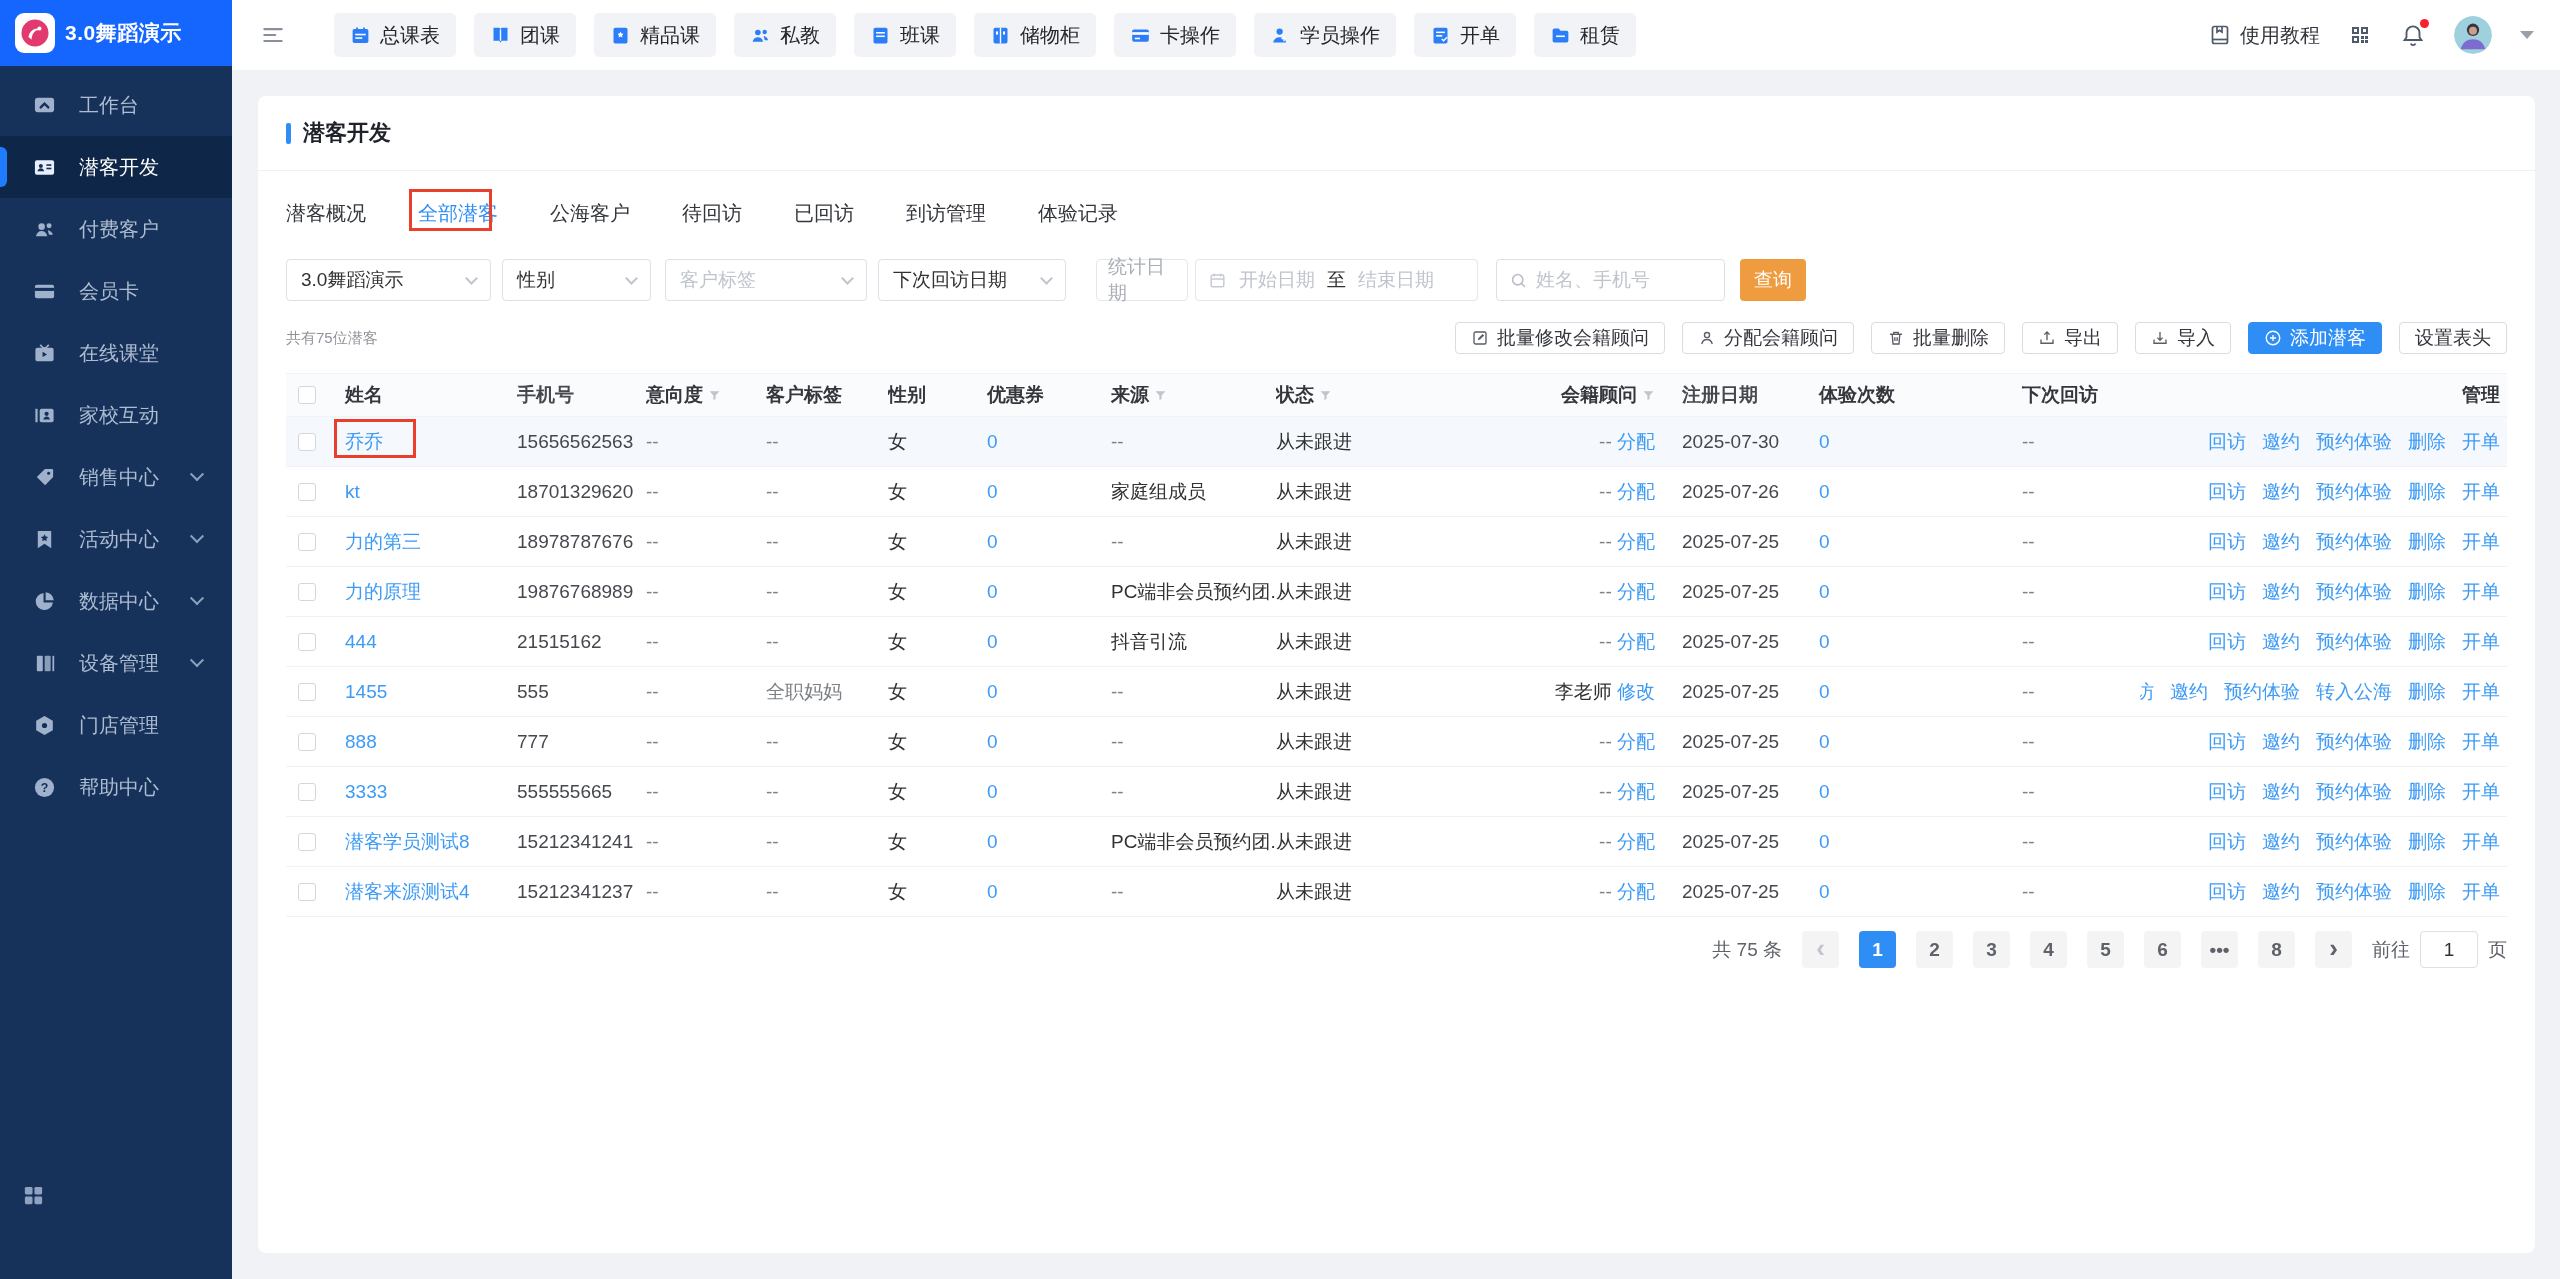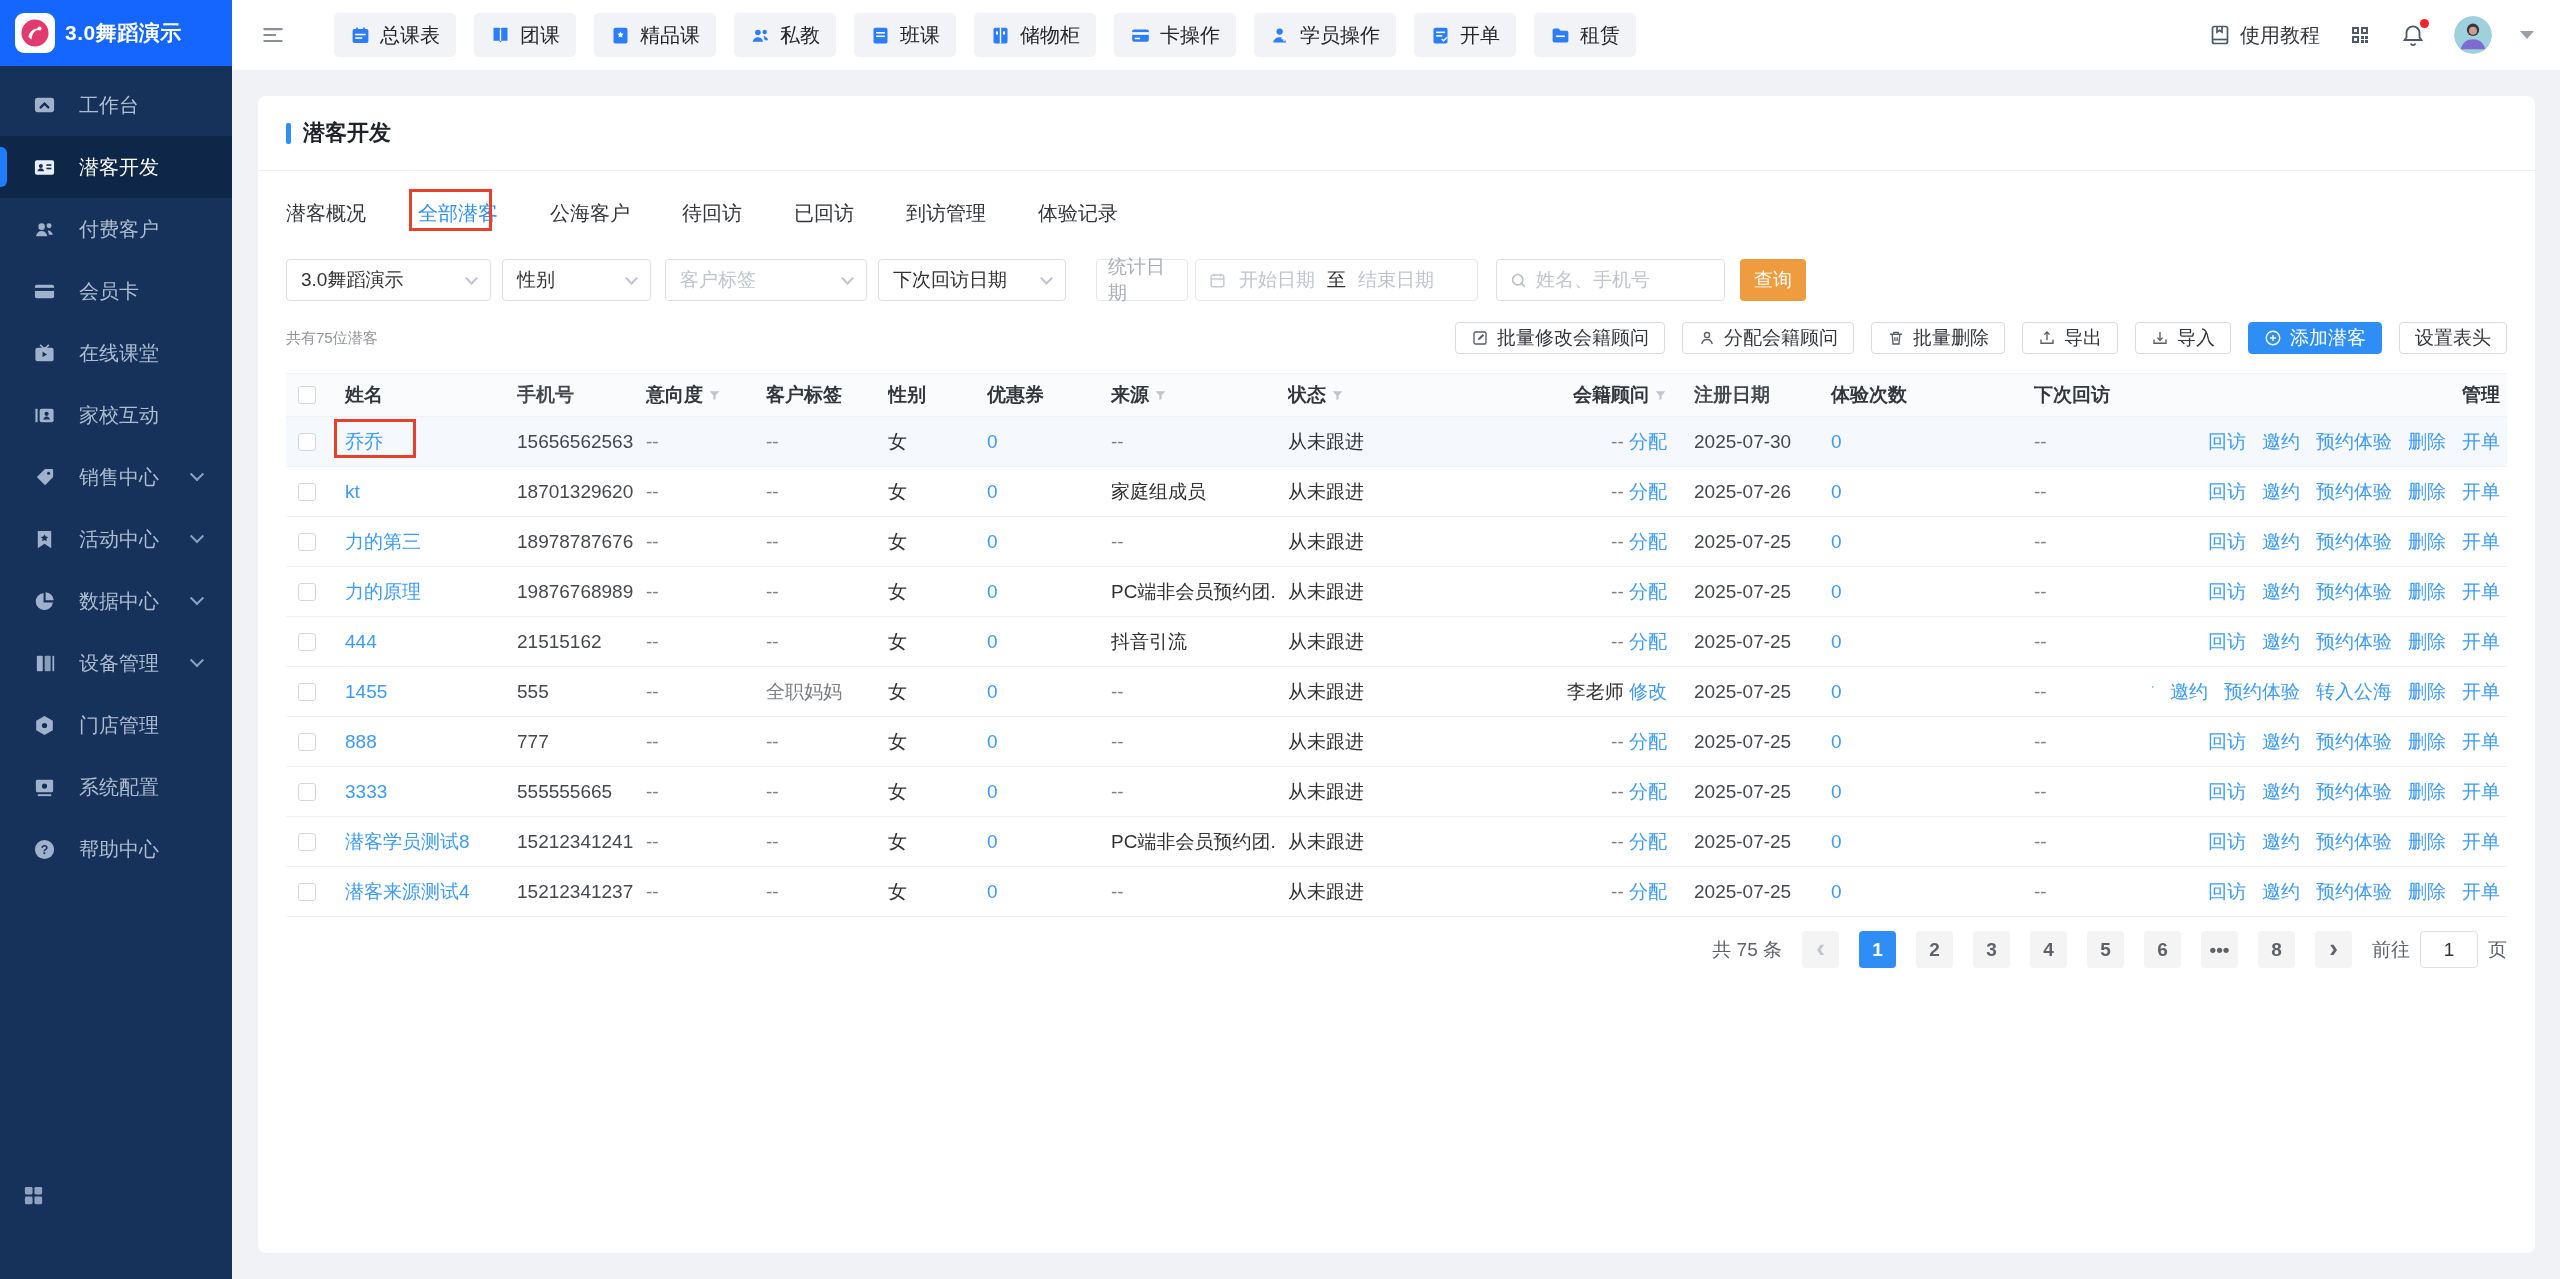--- a/index.html
+++ b/index.html
@@ -86,21 +86,21 @@
 
   
   .table{margin-top:14px; font-size:19px;}
   .tr{display:flex; align-items:center; height:50px; border-bottom:1px solid #f0f2f5;}
   .tr.head{height:44px; font-weight:bold; color:#33363c; background:#fafbfc; border-top:1px solid #f0f2f5;}
   .tr.hl{background:#f5f8fc;}
   .td{display:flex; align-items:center; height:100%; overflow:hidden; white-space:nowrap;}
   .c0{width:40px; padding-left:12px;}
   .c1{width:172px; padding-left:19px; position:relative;}
   .c2{width:148px; padding-left:19px; color:#45484e;}
-  .c3{width:120px;} .c4{width:122px;} .c5{width:99px;} .c6{width:124px;} .c7{width:165px;} .c8{width:164px;margin-left:12px;}
+  .c3{width:120px;} .c4{width:122px;} .c5{width:99px;} .c6{width:124px;} .c7{width:165px;} .c8{width:164px;}
   .c9{width:215px; justify-content:flex-end;}
   .c10{width:145px; padding-left:27px; color:#45484e;}
   .c11{width:160px; padding-left:19px;}
   .c12{width:180px; padding-left:62px;}
   .c13{flex:1; justify-content:flex-end; padding-right:7px; gap:16px;}
   .muted{color:#7d8086;}
   a.lnk{color:var(--link); text-decoration:none; cursor:pointer;}
   .checkbox{width:18px; height:18px; border:1.6px solid #d4d7de; border-radius:3px; background:#fff; display:inline-block; cursor:pointer;}
   .funnel{color:#c0c4cc; margin-left:5px; cursor:pointer;}
   .funnel svg{width:13px; height:13px;}
@@ -242,31 +242,20 @@
     <span class="chev side-chev" style="transform:rotate(45deg) translate(-2px,-2px)"></span>
   </div>
       <div class="side-item">
     <span class="s-icon">
           <svg viewBox="0 0 24 24">
             <path d="M12 2l8.7 5v10L12 22l-8.7-5V7z" fill="currentColor"></path>
             <circle cx="12" cy="12" r="2.7" fill="#14305a"></circle>
           </svg>
         </span>
     <span class="s-label">门店管理</span>
-
-  </div>
-      <div class="side-item">
-    <span class="s-icon">
-          <svg viewBox="0 0 24 24">
-            <rect x="3" y="4" width="18" height="13" rx="1.5" fill="currentColor"></rect>
-            <rect x="5" y="19" width="14" height="2" fill="currentColor"></rect>
-            <circle cx="12" cy="10.5" r="2.7" fill="#14305a"></circle>
-          </svg>
-        </span>
-    <span class="s-label">系统配置</span>
 
   </div>
       <div class="side-item">
     <span class="s-icon">
           <svg viewBox="0 0 24 24">
             <circle cx="12" cy="12" r="10" fill="currentColor"></circle>
             <text x="12" y="16.5" text-anchor="middle" font-size="13" font-weight="bold" fill="#14305a">?</text>
           </svg>
         </span>
     <span class="s-label">帮助中心</span>

